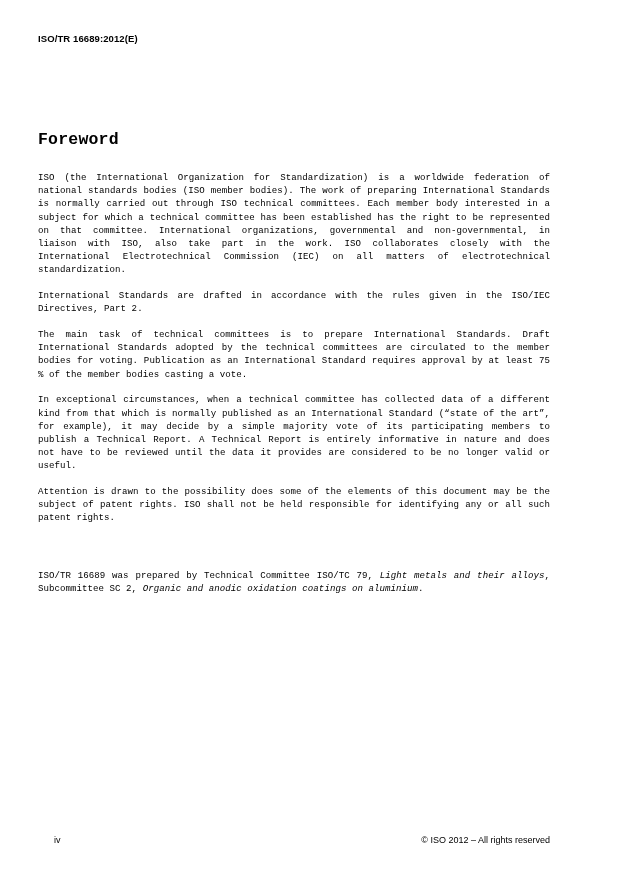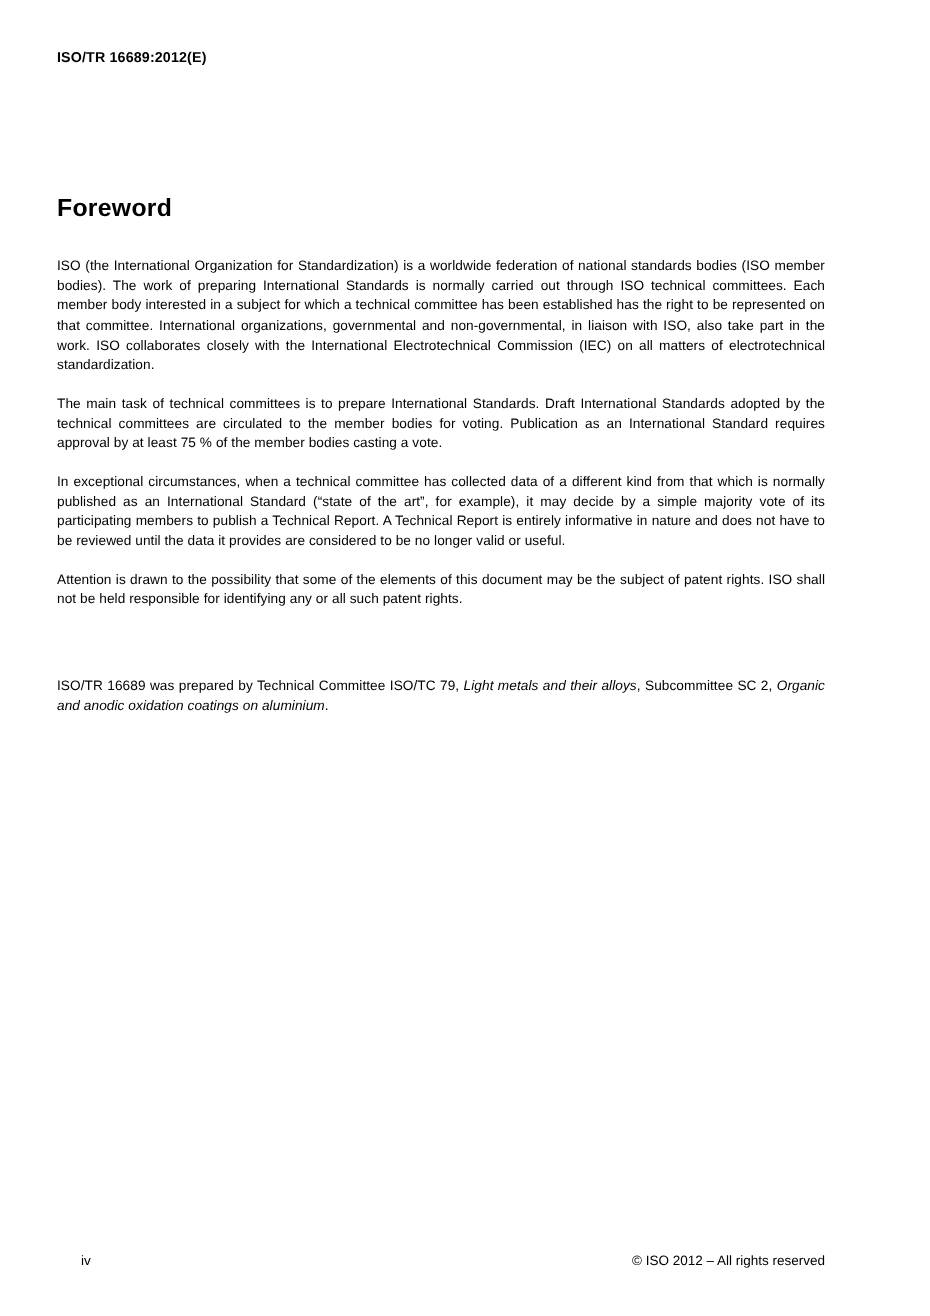--- a/index.html
+++ b/index.html
@@ -29,20 +29,21 @@
     left: 38px;
     font-size: 9.5px;
     font-weight: bold;
     letter-spacing: 0.1px;
   }
   .content {
     position: absolute;
     top: 130px;
     left: 38px;
     width: 512px;
+    font-family: Liberation Mono, monospace;
   }
   .doc-title {
     font-size: 16.5px;
     font-weight: bold;
     margin: 0 0 22px 0;
     letter-spacing: 0.2px;
   }
   p.para {
     font-size: 9.1px;
     line-height: 13.2px;
@@ -81,26 +82,27 @@
 <div class="page">
 
   <div class="header-ref">ISO/TR 16689:2012(E)</div>
 
   <div class="content">
 
     <h1 class="doc-title">Foreword</h1>
 
     <p class="para">ISO (the International Organization for Standardization) is a worldwide federation of national standards bodies (ISO member bodies). The work of preparing International Standards is normally carried out through ISO technical committees. Each member body interested in a subject for which a technical committee has been established has the right to be represented on that committee. International organizations, governmental and non-governmental, in liaison with ISO, also take part in the work. ISO collaborates closely with the International Electrotechnical Commission (IEC) on all matters of electrotechnical standardization.</p>
 
+    <p class="para">International Standards are drafted in accordance with the rules given in the ISO/IEC Directives, Part 2.</p>
 
     <p class="para">The main task of technical committees is to prepare International Standards. Draft International Standards adopted by the technical committees are circulated to the member bodies for voting. Publication as an International Standard requires approval by at least 75 % of the member bodies casting a vote.</p>
 
     <p class="para">In exceptional circumstances, when a technical committee has collected data of a different kind from that which is normally published as an International Standard (“state of the art”, for example), it may decide by a simple majority vote of its participating members to publish a Technical Report. A Technical Report is entirely informative in nature and does not have to be reviewed until the data it provides are considered to be no longer valid or useful.</p>
 
-    <p class="para">Attention is drawn to the possibility that some of the elements of this document may be the subject of patent rights. ISO shall not be held responsible for identifying any or all such patent rights.</p>
+    <p class="para">Attention is drawn to the possibility does some of the elements of this document may be the subject of patent rights. ISO shall not be held responsible for identifying any or all such patent rights.</p>
 
     <p class="para"><span>ISO/TR 16689 was prepared by Technical Committee ISO/TC 79, </span><span class="italic">Light metals and their alloys</span><span>, Subcommittee SC 2, </span><span class="italic">Organic and anodic oxidation coatings on aluminium</span><span>.</span></p>
 
   </div>
 
   <div class="footer">
     <div class="footer-left">iv</div>
     <div class="footer-right">© ISO 2012 – All rights reserved</div>
   </div>
 

